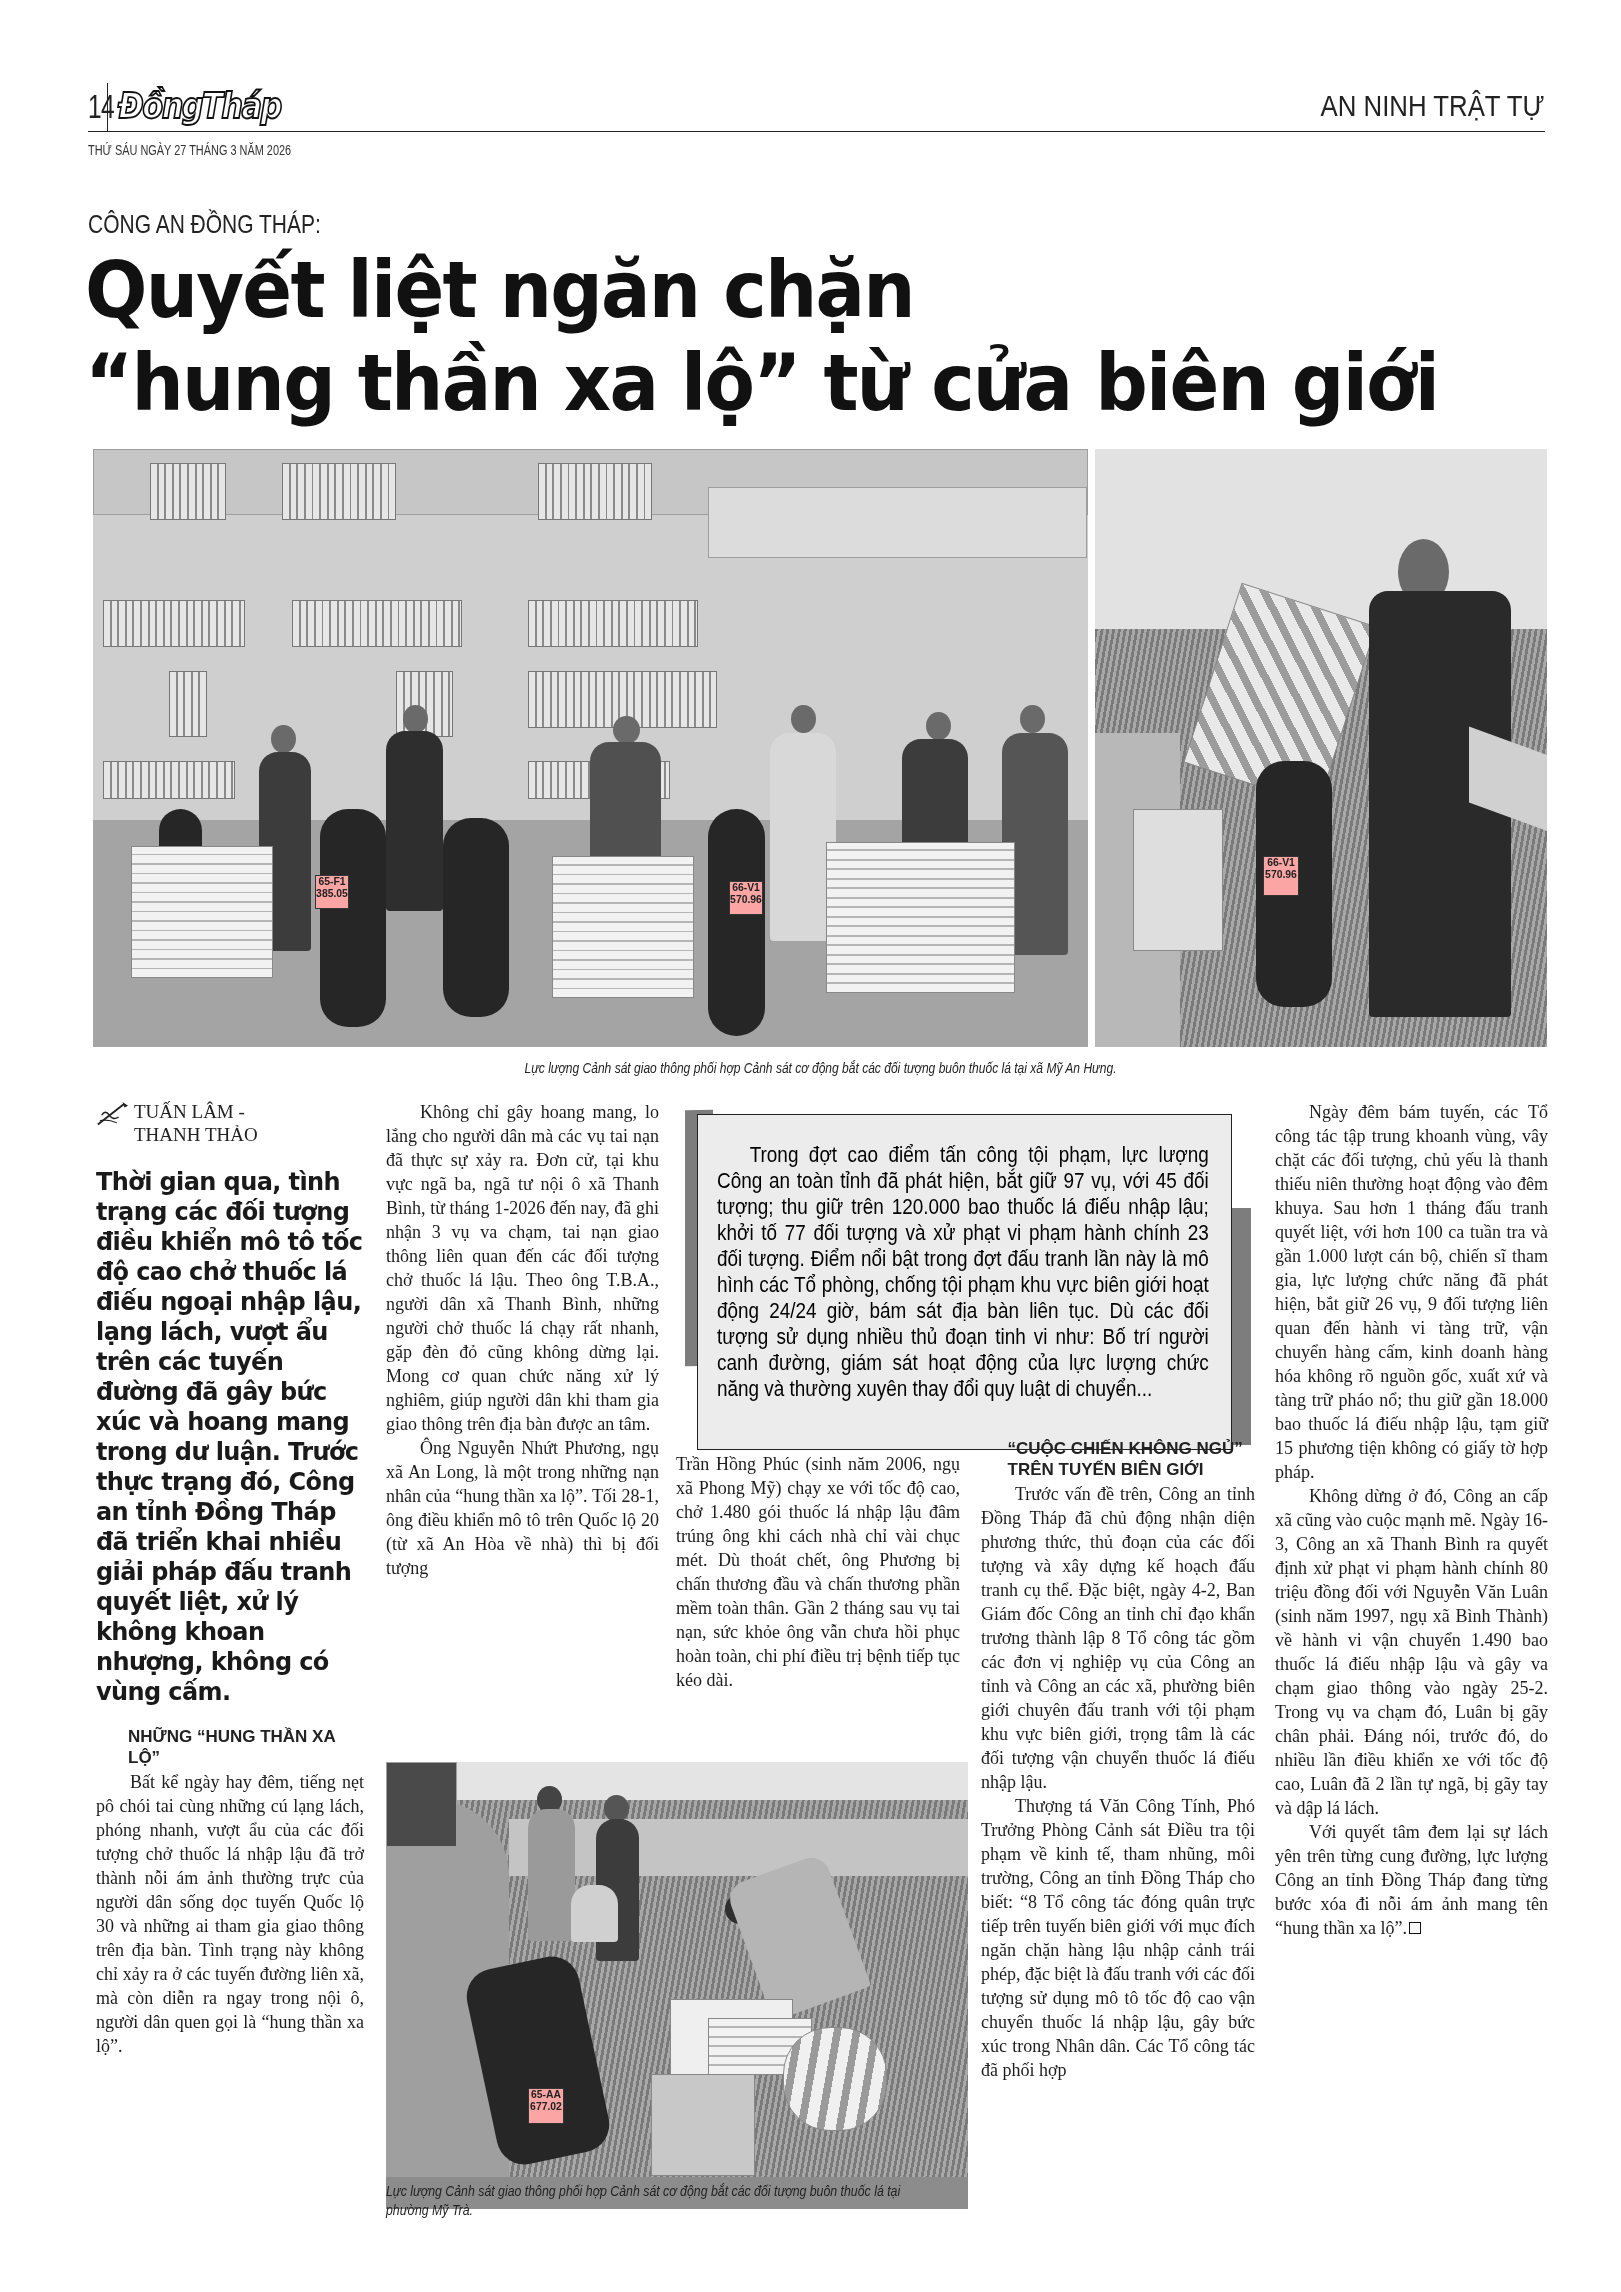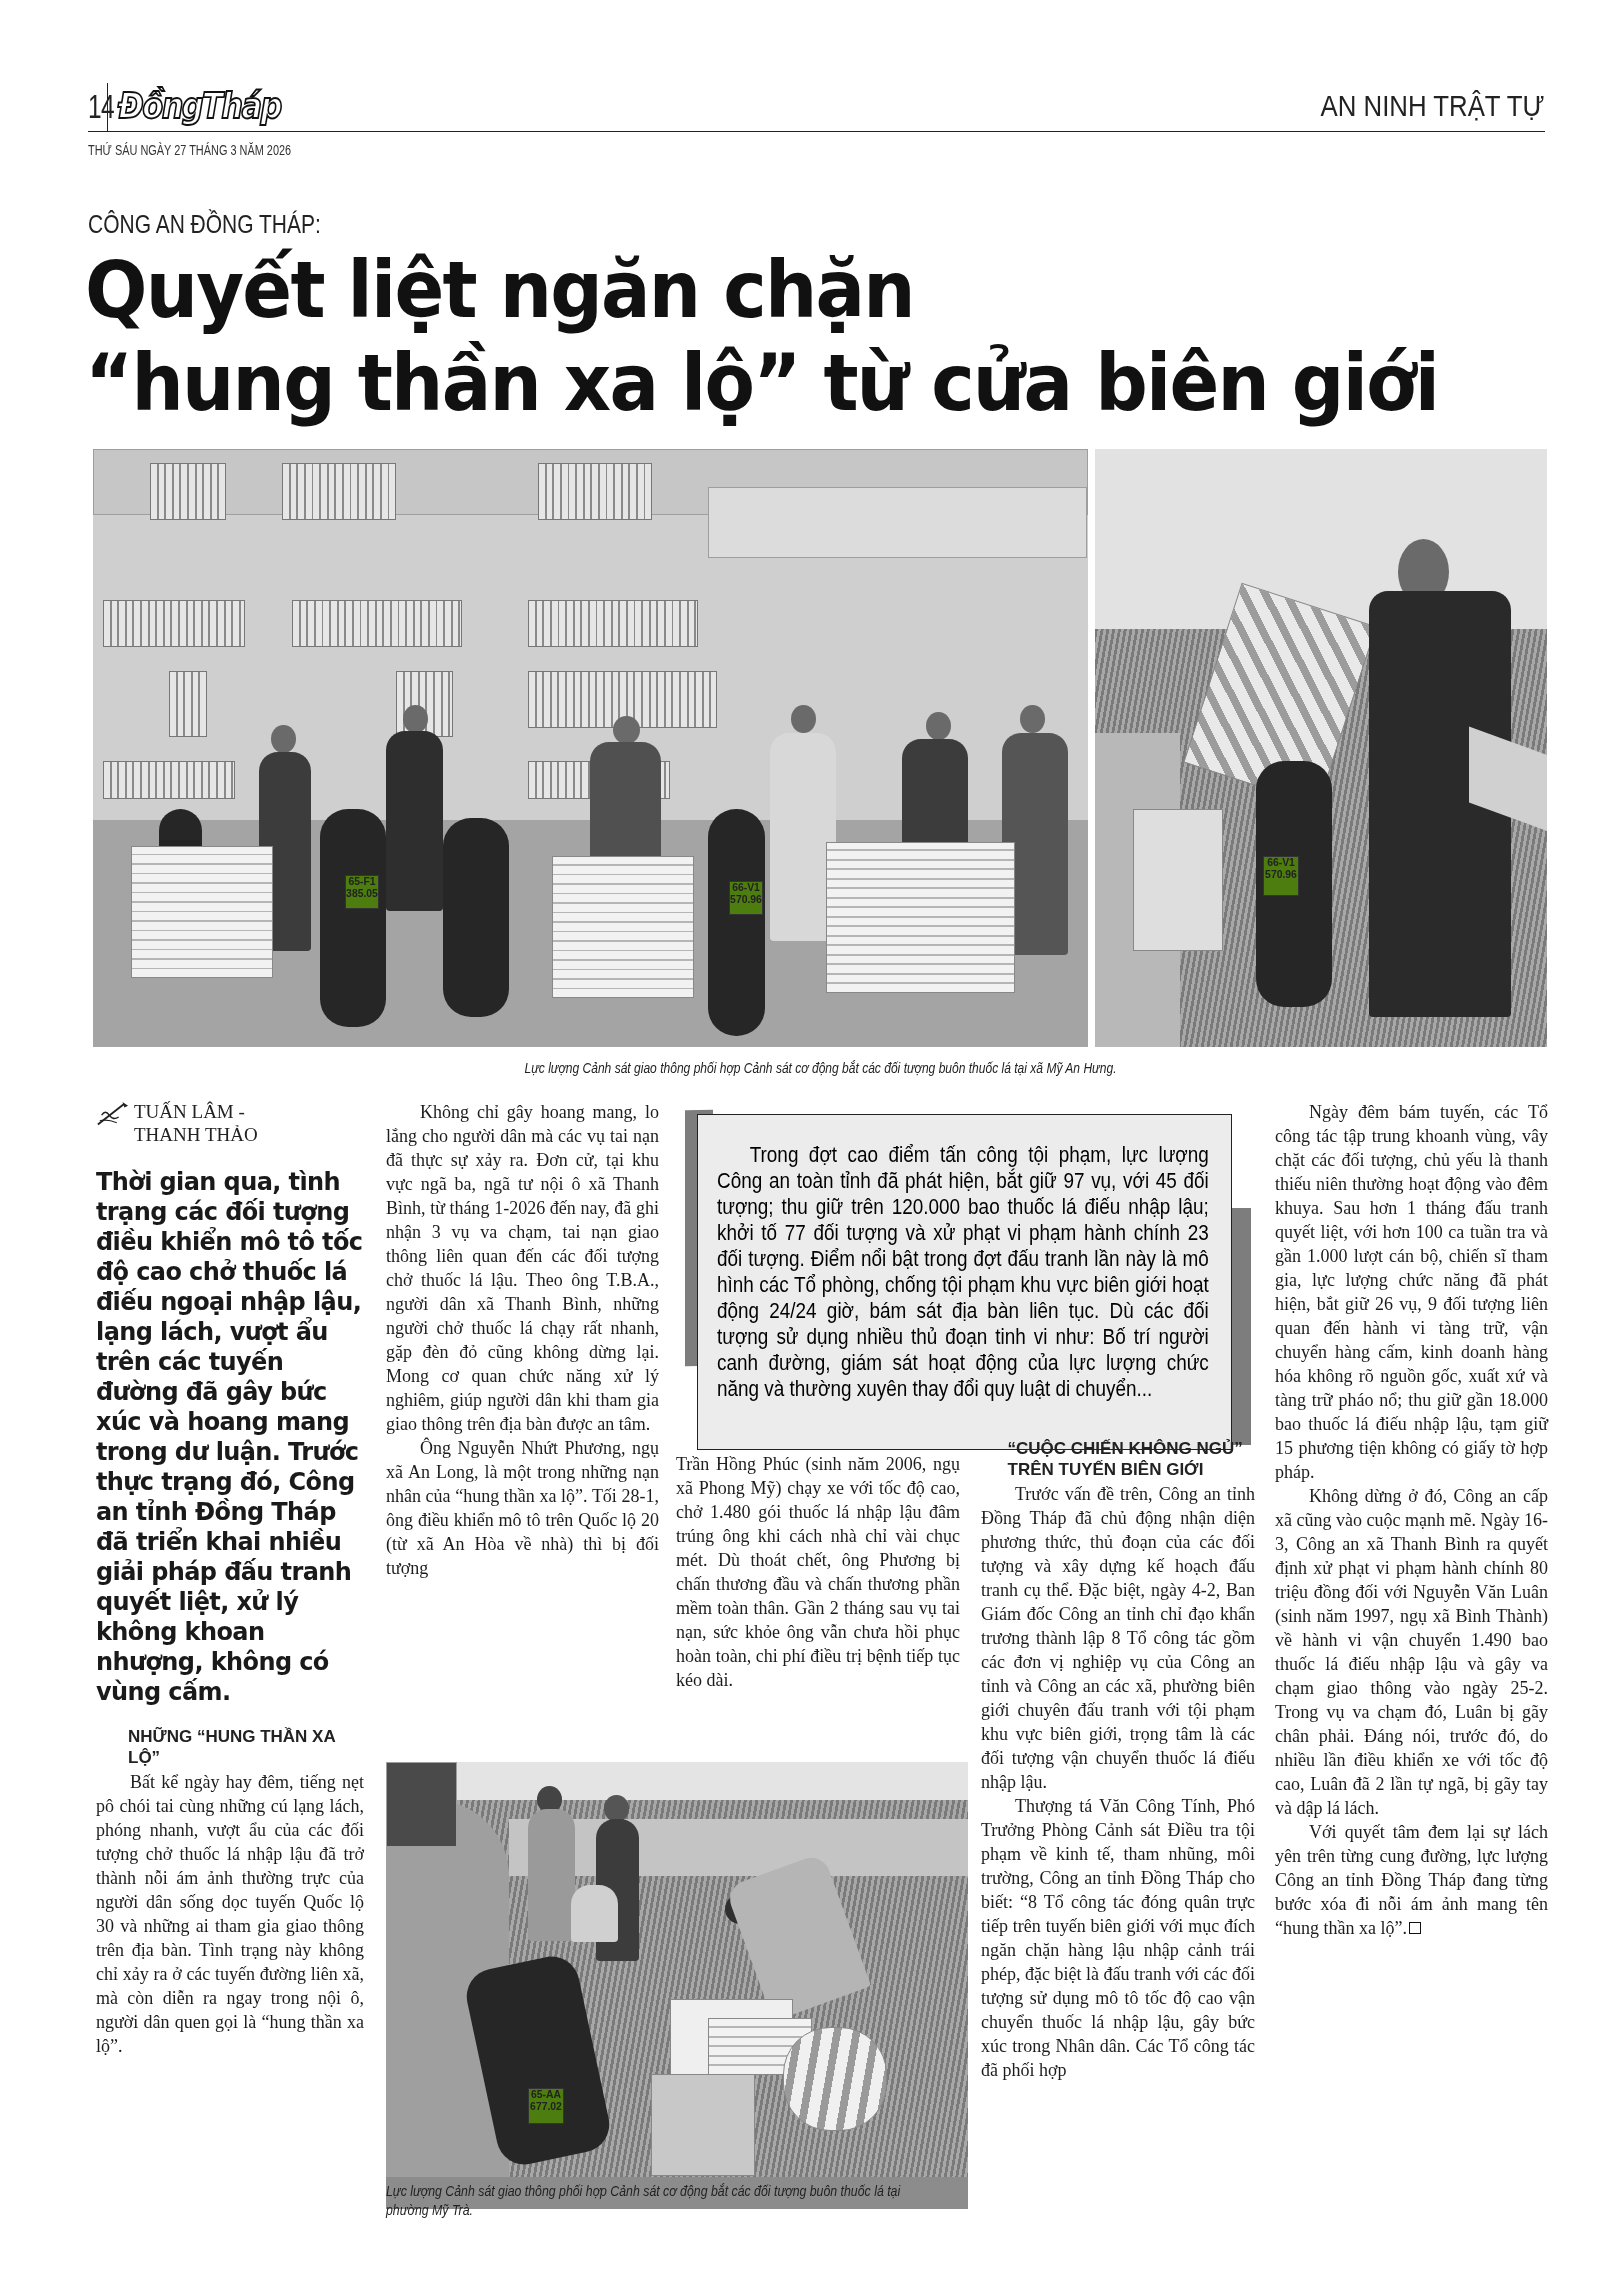--- a/index.html
+++ b/index.html
@@ -23,21 +23,21 @@
   .photo-side { left: 1095px; top: 449px; width: 452px; height: 598px; }
   .photo-lower { left: 386px; top: 1762px; width: 582px; height: 447px; }
   .ph-sky { position: absolute; left: 0; top: 0; width: 100%; background: #d6d6d6; }
   .ph-building { position: absolute; background: #bcbcbc; border: 1.9px solid #9e9e9e; }
   .ph-win { position: absolute; background: repeating-linear-gradient(90deg,#e6e6e6 0 5.7px,#8a8a8a 5.7px 7.6px); border: 1.9px solid #777; }
   .ph-ground { position: absolute; left: 0; bottom: 0; width: 100%; background: #9a9a9a; }
   .ph-figure { position: absolute; background: #3c3c3c; border-radius: 19px 19px 3.8px 3.8px; }
   .ph-head { position: absolute; background: #6a6a6a; border-radius: 50%; }
   .ph-box { position: absolute; background: repeating-linear-gradient(0deg,#f2f2f2 0 7.6px,#b5b5b5 7.6px 9.5px); border: 0.9px solid #888; }
   .ph-bike { position: absolute; background: #262626; border-radius: 28px; }
-  .ph-plate { position: absolute; background: #4d7c0f; border: 0.9px solid #333; font-family: "Liberation Sans", sans-serif; font-size: 10.4px; font-weight: bold; color: #222; text-align: center; line-height: 12.3px; }
+  .ph-plate { position: absolute; background: #fca5a5; border: 0.9px solid #333; font-family: "Liberation Sans", sans-serif; font-size: 10.4px; font-weight: bold; color: #222; text-align: center; line-height: 12.3px; }
   .ph-grass { position: absolute; background: repeating-linear-gradient(100deg,#7a7a7a 0 2.8px,#a8a8a8 2.8px 5.7px); }
   .ph-road { position: absolute; background: #b8b8b8; }
 
   .caption { position: absolute; font-family: "Liberation Sans", sans-serif; font-style: italic; color: #222; }
   .caption-main { left: 93px; top: 1060px; width: 1455px; text-align: center; font-size: 14px; transform: scaleX(0.86); }
   .caption-lower { left: 386px; top: 2182px; width: 606px; font-size: 14px; line-height: 19px; transform: scaleX(0.88); transform-origin: left; }
 
   
   .col { position: absolute; font-size: 18px; line-height: 24px; text-align: justify; color: #1c1c1c; }
   .col p { text-indent: 34px; }
@@ -104,21 +104,21 @@
   <div class="ph-head" style="left:698px;top:256px;width:24.6px;height:28px;"></div>
   <div class="ph-figure" style="left:677px;top:284px;width:66px;height:208px;background:#d8d8d8;"></div>
   <div class="ph-head" style="left:833px;top:263px;width:24.6px;height:28px;"></div>
   <div class="ph-figure" style="left:809px;top:290px;width:66px;height:189px;"></div>
   <div class="ph-head" style="left:927px;top:256px;width:24.6px;height:28px;"></div>
   <div class="ph-figure" style="left:909px;top:284px;width:66px;height:222px;background:#555;"></div>
   <div class="ph-bike" style="left:66px;top:360px;width:43px;height:142px;"></div>
   <div class="ph-bike" style="left:227px;top:360px;width:66px;height:218px;"></div>
   <div class="ph-bike" style="left:350px;top:369px;width:66px;height:199px;"></div>
   <div class="ph-bike" style="left:615px;top:360px;width:57px;height:227px;"></div>
-  <div class="ph-plate" style="left:252px;top:426px;width:34px;height:34px;"><span>65-F1 385.05</span></div>
+  <div class="ph-plate" style="left:222px;top:426px;width:34px;height:34px;"><span>65-F1 385.05</span></div>
   <div class="ph-plate" style="left:636px;top:432px;width:34px;height:34px;"><span>66-V1 570.96</span></div>
   <div class="ph-box" style="left:38px;top:397px;width:142px;height:132px;"></div>
   <div class="ph-box" style="left:459px;top:407px;width:142px;height:142px;"></div>
   <div class="ph-box" style="left:733px;top:393px;width:189px;height:151px;"></div>
 </div>
 
 <div class="photo photo-side">
   <div class="ph-sky" style="height:189px;background:#e2e2e2;"></div>
   <div class="ph-grass" style="left:0;top:180px;width:452px;height:418px;"></div>
   <div class="ph-road" style="left:0;top:284px;width:85px;height:314px;"></div>

